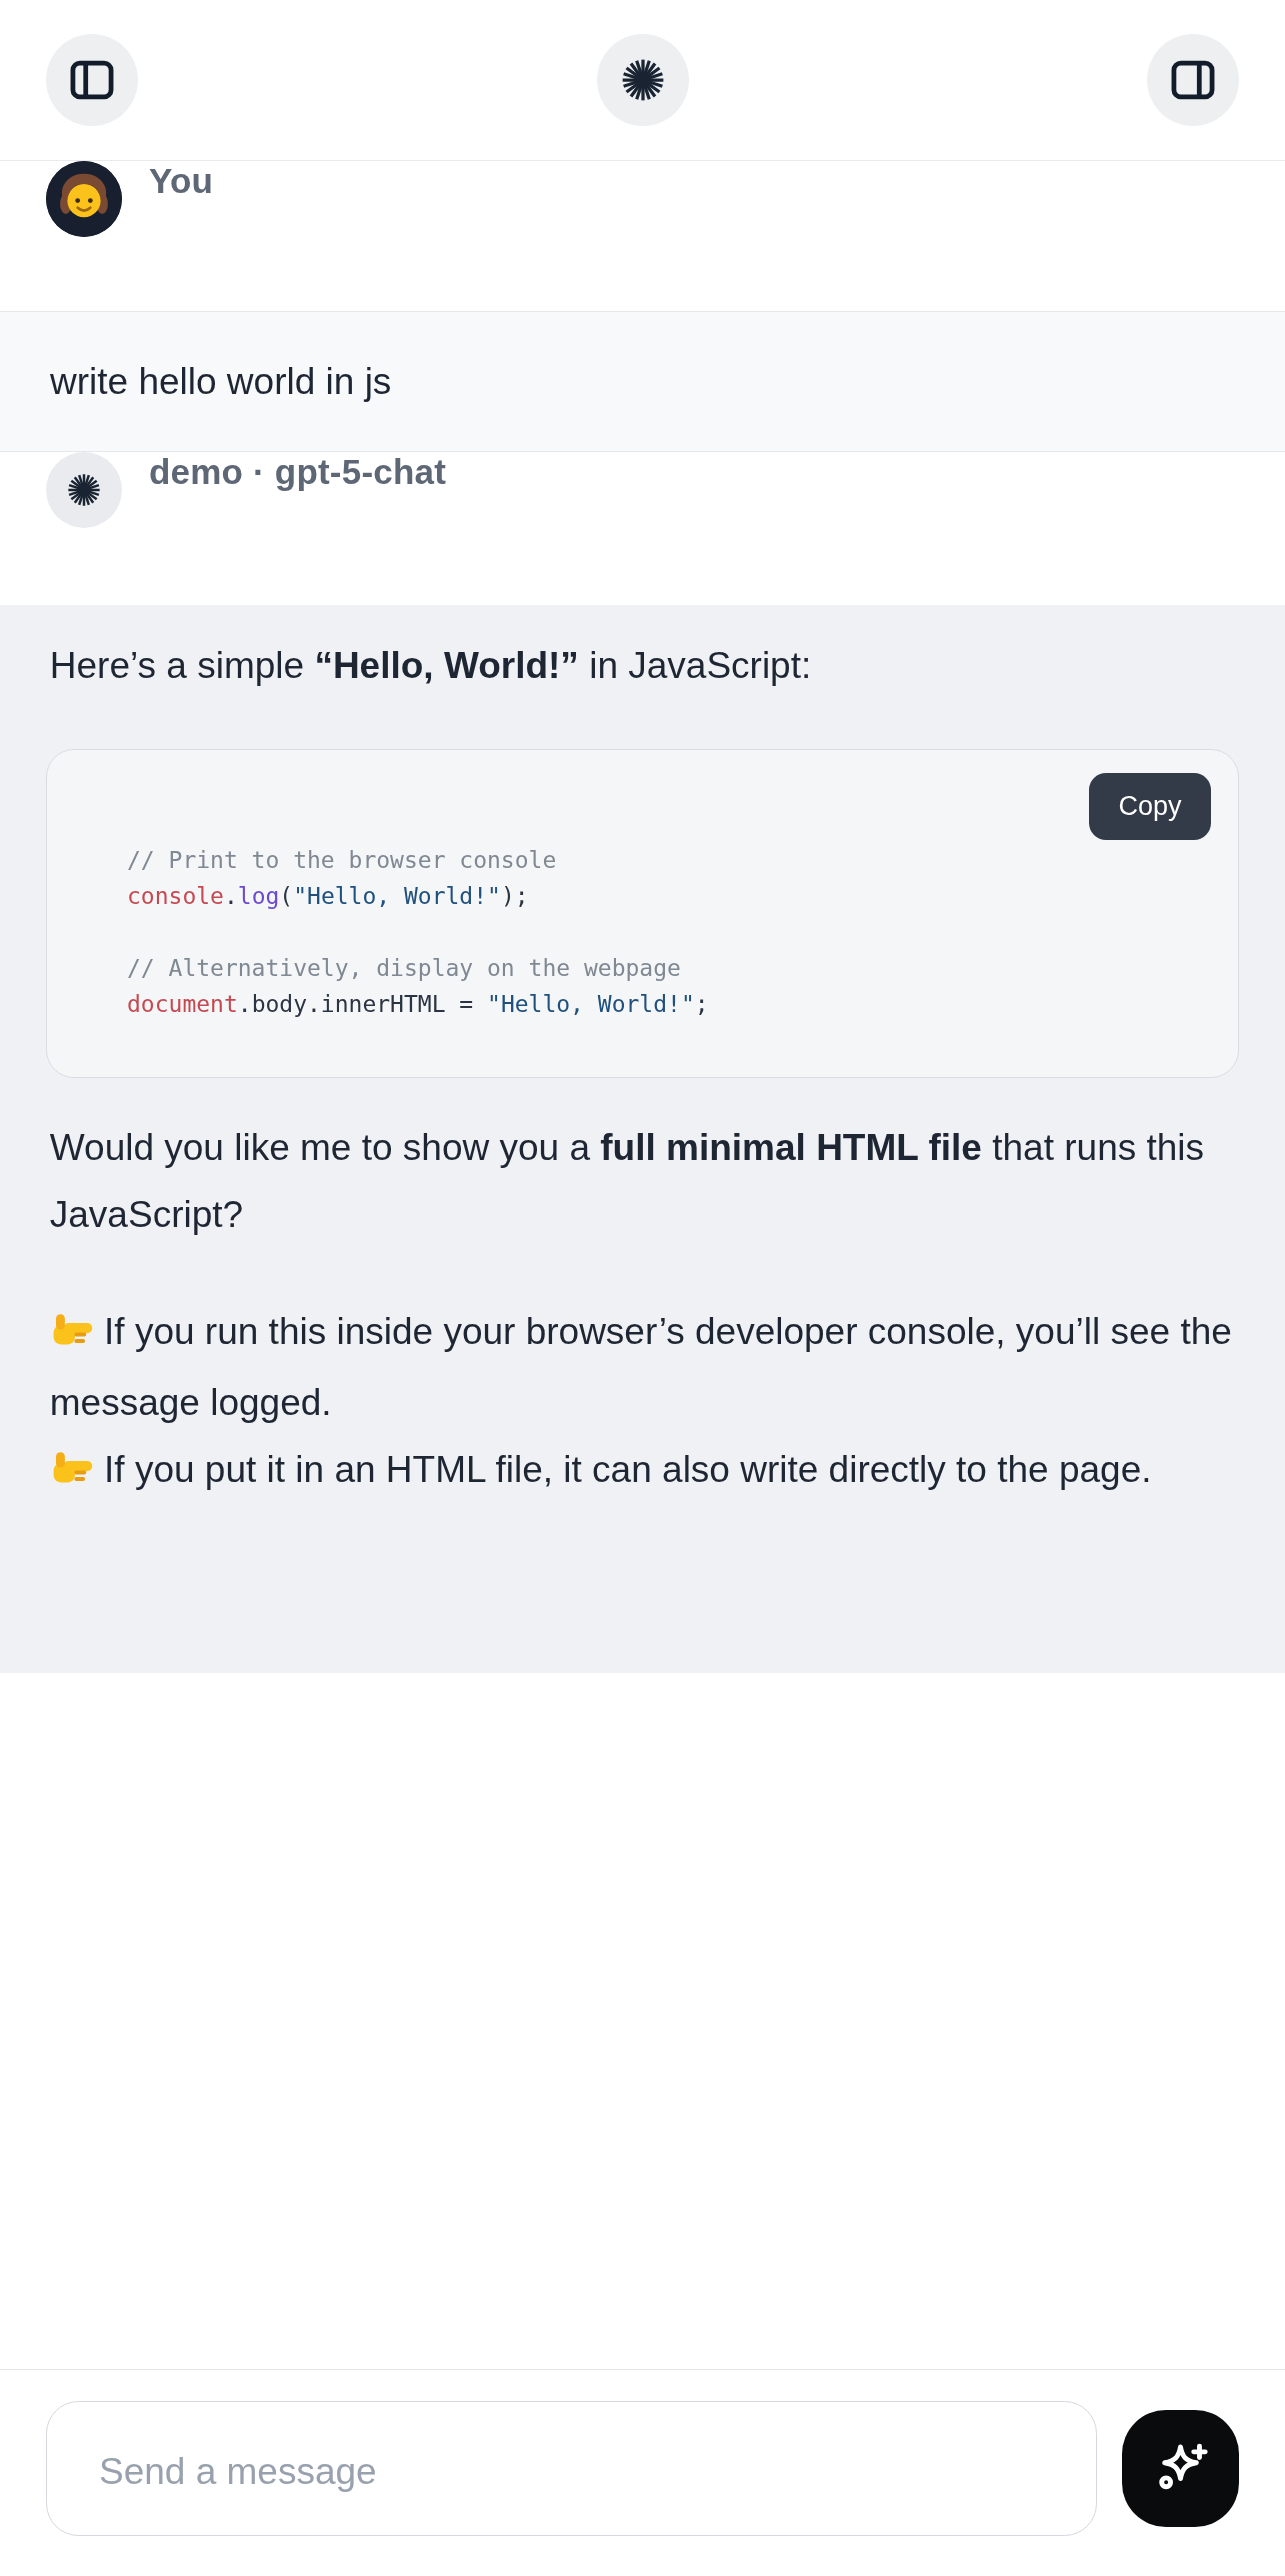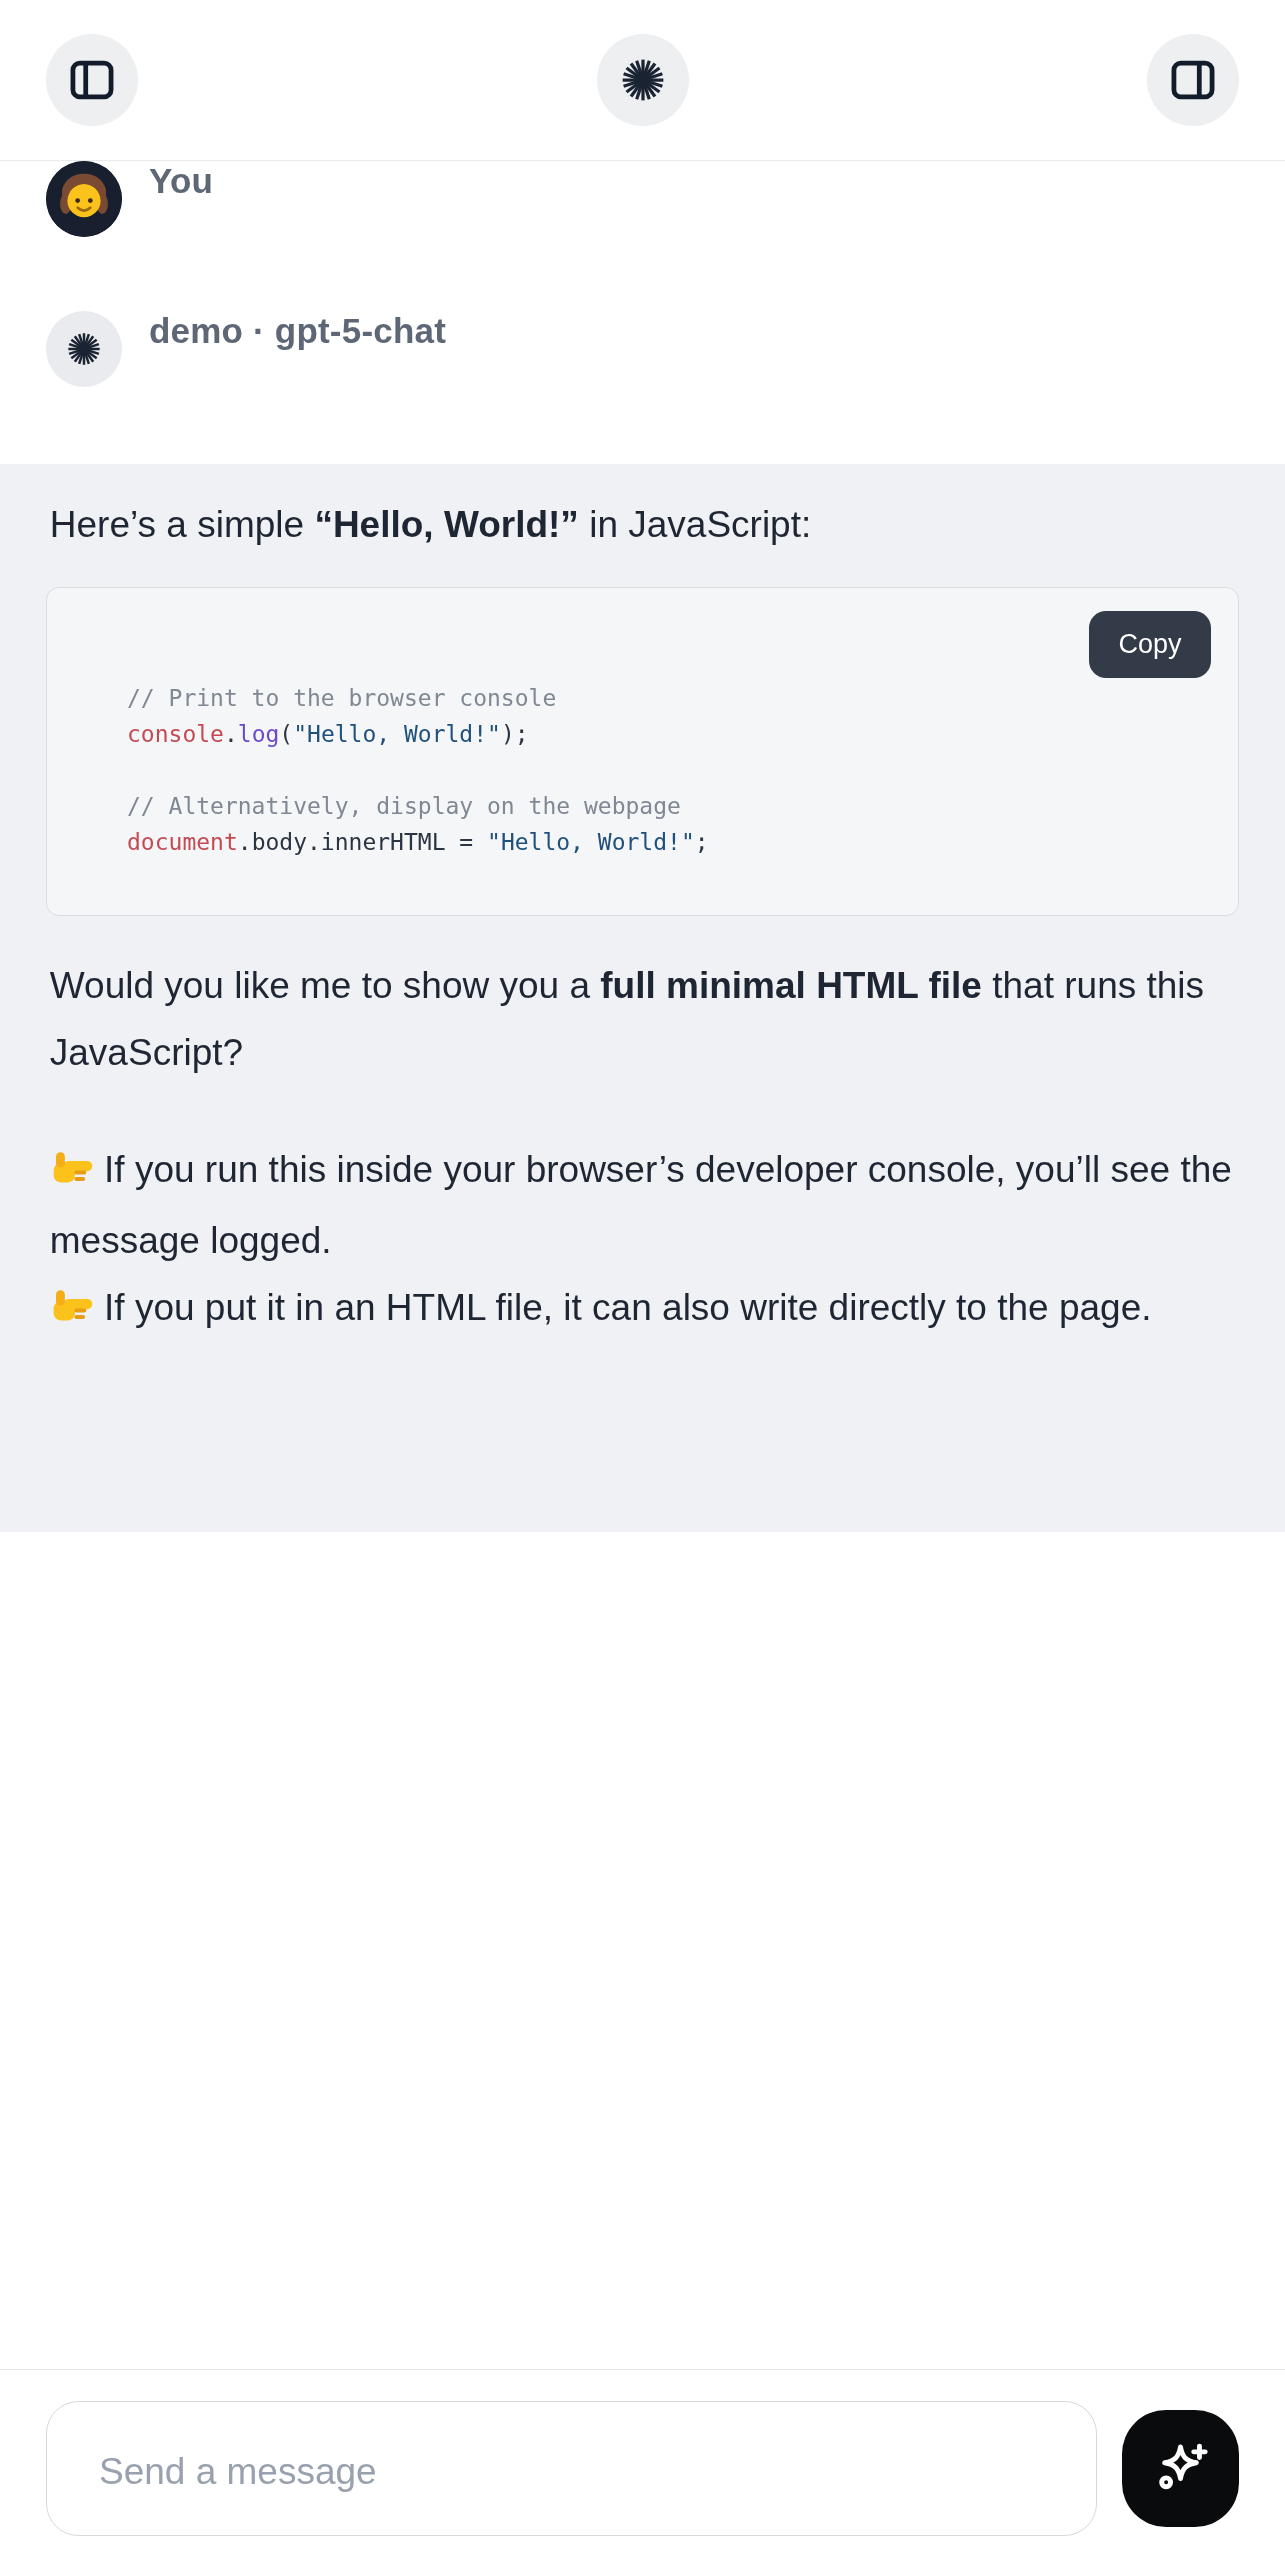--- a/index.html
+++ b/index.html
@@ -32,21 +32,21 @@
   
   .asst-band { flex:0 0 auto; height:1068px; background:#eff1f4; padding:27px 46px 32.5px 46px; }
   .asst-band .prose { font-size:37px; line-height:67px; color:#1f2633; padding-left:3.8px; }
   .asst-band .prose strong { font-weight:700; }
   .para-a { margin-top:50px; }
   .para-b { margin-top:36px; }
   .emoji { display:inline-block; vertical-align:-3.8px; }
   .emoji svg { width:44px; height:38px; }
 
   
-  .codeblock { position:relative; margin-top:29px; background:#f4f6f8; border:1.9px solid #d9dce1; border-radius:13px; }
+  .codeblock { position:relative; margin-top:50px; background:#f4f6f8; border:1.9px solid #d9dce1; border-radius:28px; }
   .codeblock pre { padding:92px 38px 55px 80px; font-family:"DejaVu Sans Mono","Liberation Mono",monospace;
                    font-size:23px; line-height:36px; white-space:pre; overflow:hidden; color:#2a3442; }
   .copy-btn { position:absolute; top:23px; right:27px; width:122px; height:67px; border:none; border-radius:17px;
               background:#333a48; color:#ffffff; font-size:27px; font-family:inherit; cursor:pointer; }
   .tok-comment { color:#7f8893; }
   .tok-keyword { color:#c64952; }
   .tok-func    { color:#6c4ad0; }
   .tok-string  { color:#20507c; }
   .tok-plain   { color:#2a3442; }
 
@@ -109,20 +109,23 @@
         <circle cx="24" cy="25" r="10.5" fill="#fcc21c"></circle>
         <path d="M13.5 25 a10.5 10.5 0 0 1 21 0 l0 -4 a10.5 12 0 0 0 -21 0 z" fill="#7a4a32"></path>
         <circle cx="20" cy="25" r="1.5" fill="#3a2a1e"></circle>
         <circle cx="28" cy="25" r="1.5" fill="#3a2a1e"></circle>
         <path d="M20 29.5 q4 3.6 8 0" stroke="#9c6510" stroke-width="1.6" fill="none" stroke-linecap="round"></path>
       </svg>
     </div>
     <div class="sender">You</div>
   </div>
 
+  <section class="user-band">
+    <p>write hello world in js</p>
+  </section>
 
   <div class="turn-header asst-header">
     <div class="avatar avatar-asst">
       <svg viewBox="0 0 24 24" width="40" height="40" stroke="#1a2433" stroke-width="1.5">
         <g>
           <line x1="12" y1="2.6" x2="12" y2="21.4"></line>
           <line x1="12" y1="2.6" x2="12" y2="21.4" transform="rotate(18 12 12)"></line>
           <line x1="12" y1="2.6" x2="12" y2="21.4" transform="rotate(36 12 12)"></line>
           <line x1="12" y1="2.6" x2="12" y2="21.4" transform="rotate(54 12 12)"></line>
           <line x1="12" y1="2.6" x2="12" y2="21.4" transform="rotate(72 12 12)"></line>

